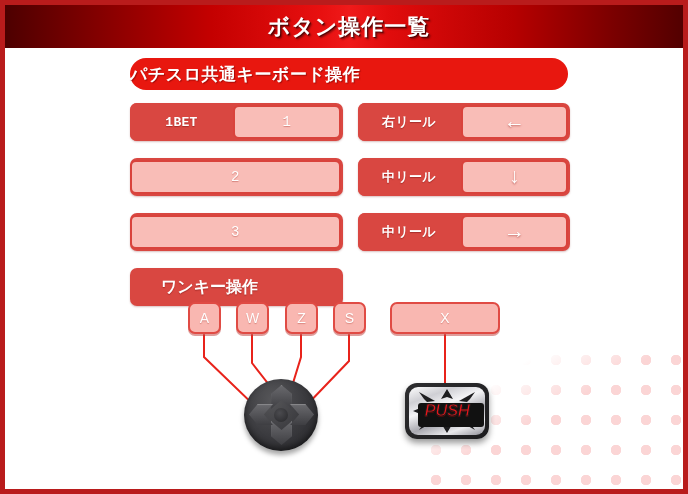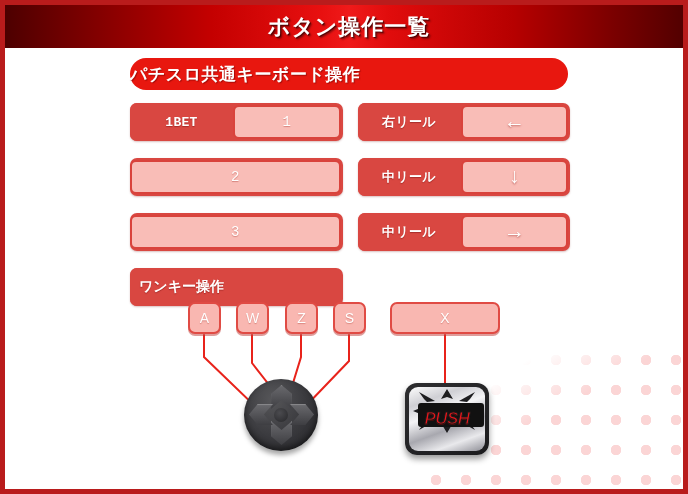--- a/index.html
+++ b/index.html
@@ -86,21 +86,21 @@
   .row .cell-label {
     width:103px;
     background:#d94741;
     color:#ffffff;
     font-size:13px;
     font-weight:bold;
     display:flex; align-items:center; justify-content:center;
     text-shadow:0 1px 1px rgba(120,20,20,.5);
     letter-spacing:.3px;
   }
-  .row .cell-label.narrow-text { font-size:14px; letter-spacing:0; }
+  .row .cell-label.narrow-text { font-size:16px; letter-spacing:0;margin-left:28px; }
   .row .cell-value {
     flex:1;
     margin:2px 2px 2px 0;
     background:#f9bdb7;
     border:2px solid #d9433c;
     border-radius:6px;
     color:#ffffff;
     font-size:14px;
     display:flex; align-items:center; justify-content:center;
     text-shadow:0 1px 1px rgba(170,60,50,.45);
@@ -166,21 +166,21 @@
   .dpad-center {
     position:absolute; left:30px; top:29px; width:14px; height:14px;
     border-radius:50%;
     background:radial-gradient(circle at 40% 35%, #4b4b4f, #27272a);
   }
 
   
   .pushbtn {
     position:absolute;
     left:400px; top:378px;
-    width:84px; height:72px;
+    width:84px; height:56px;
     border-radius:12px;
     background:linear-gradient(145deg,#2e2e30 0%,#1b1b1d 100%);
     padding:4px;
     box-shadow:0 4px 6px rgba(0,0,0,.4);
   }
   .push-inner {
     position:relative;
     width:100%; height:100%;
     border-radius:9px;
     background:linear-gradient(160deg,#fdfdfd 0%,#cfcfd4 22%,#f4f4f6 40%,#a8a8af 62%,#e9e9ec 80%,#8e8e96 100%);

